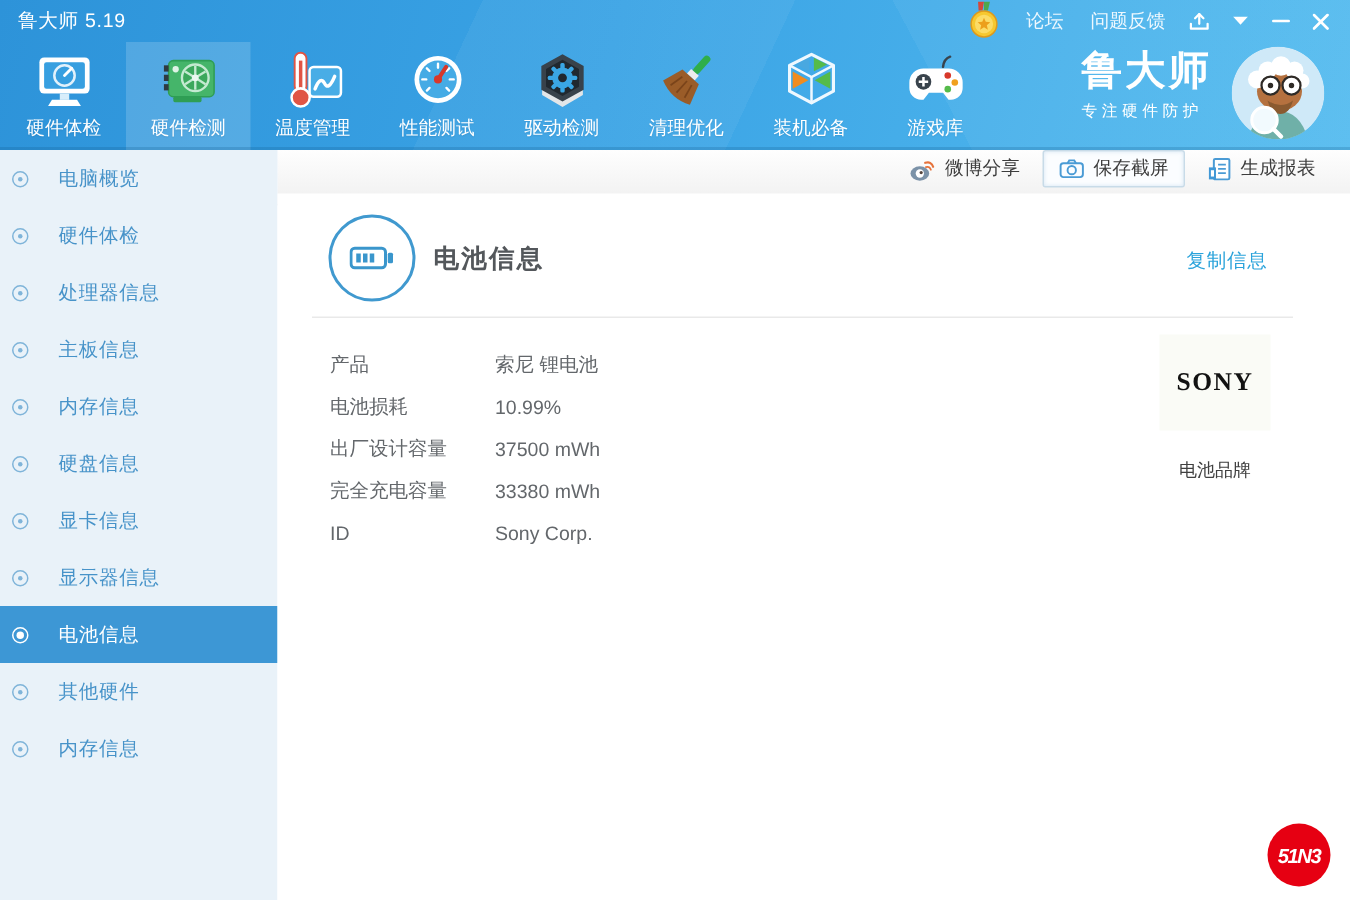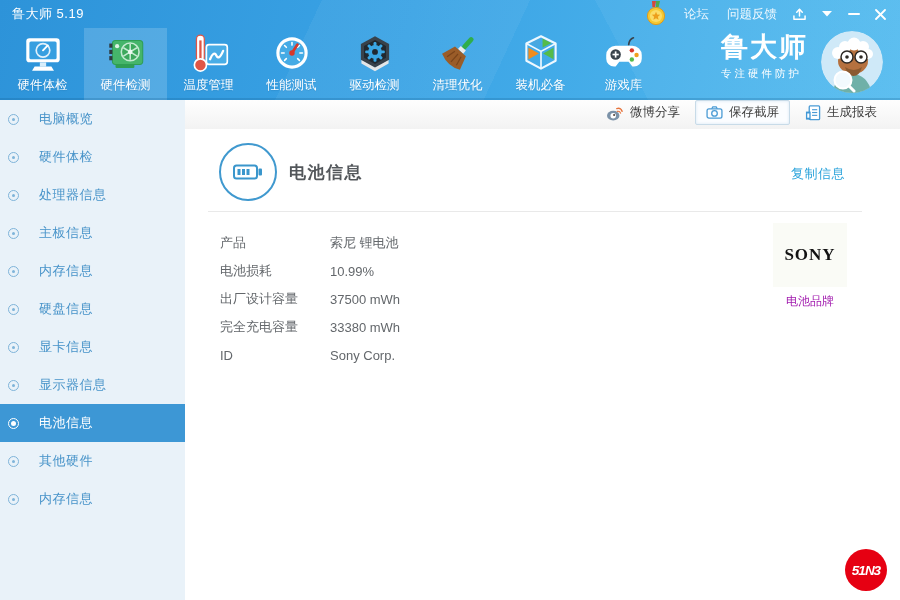--- a/index.html
+++ b/index.html
@@ -68,21 +68,21 @@
   .page-title { position:absolute; left:104px; top:32px; font-size:17px; color:#53575b; font-weight:bold; letter-spacing:1.5px; }
   .copy-link { position:absolute; right:55px; top:36px; font-size:13px; color:#2aa3db; letter-spacing:.5px; }
   .divider { position:absolute; left:23px; right:38px; top:82px; height:1px; background:#e9e9e9; }
   .info-table { position:absolute; left:35px; top:100px; }
   .info-row { display:flex; height:28px; align-items:center; font-size:13px; color:#63676b; }
   .info-label { width:110px; flex:none; }
   .sony-box { position:absolute; left:588px; top:94px; width:74px; height:64px; background:#fafbf6;
     display:flex; align-items:center; justify-content:center; }
   .sony-text { font-family:"Liberation Serif","DejaVu Serif",serif; font-weight:bold; font-size:17px;
     letter-spacing:1px; color:#121212; }
-  .sony-caption { position:absolute; left:588px; top:164px; width:74px; text-align:center; font-size:12px; color:#a21caf; }
+  .sony-caption { position:absolute; left:588px; top:176px; width:74px; text-align:center; font-size:12px; color:#404040; }
   
   .watermark { position:absolute; right:13px; bottom:9px; width:42px; height:42px; background:#e60012;
     border-radius:50%; display:flex; align-items:center; justify-content:center; }
   .watermark span { color:#fff; font-weight:bold; font-style:italic; font-size:13.5px; letter-spacing:-1px; }
 </style>
 </head>
 <body>
 
 <div class="header">
   <div class="titlebar">

